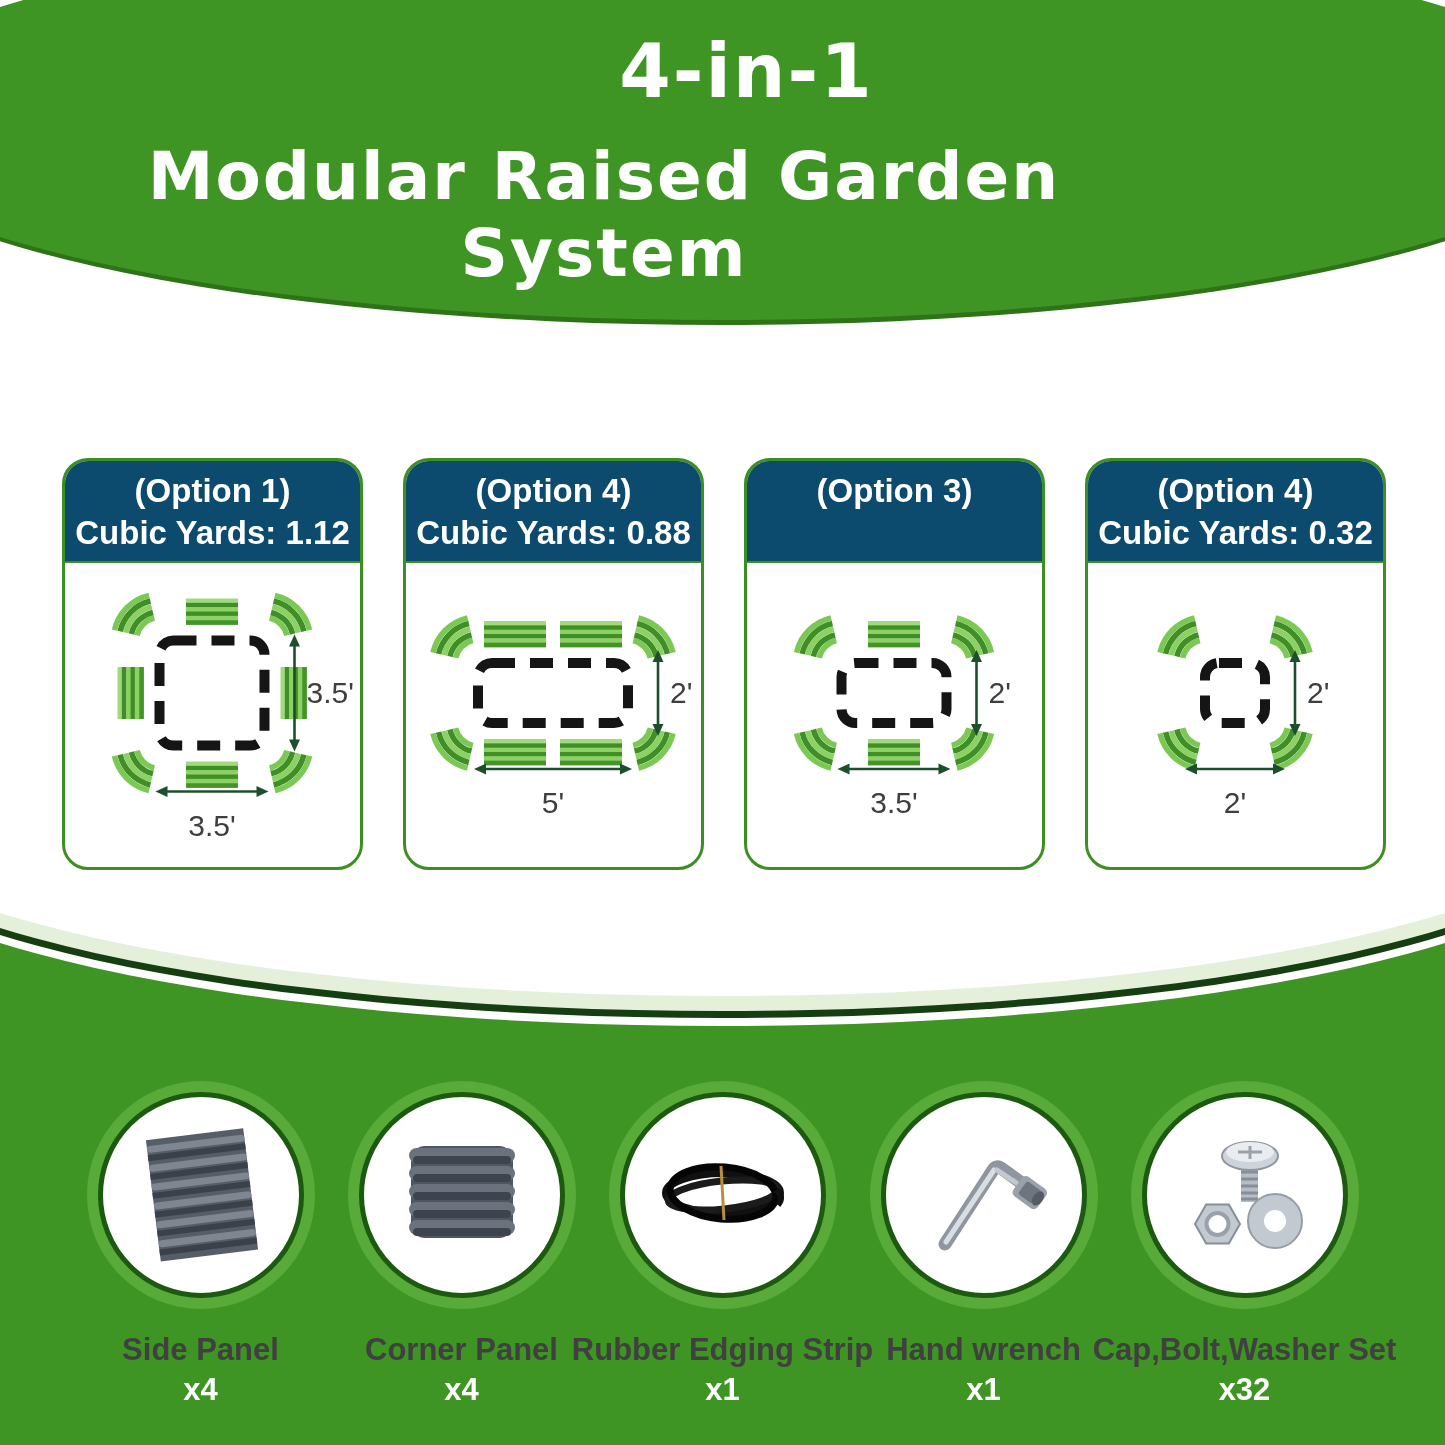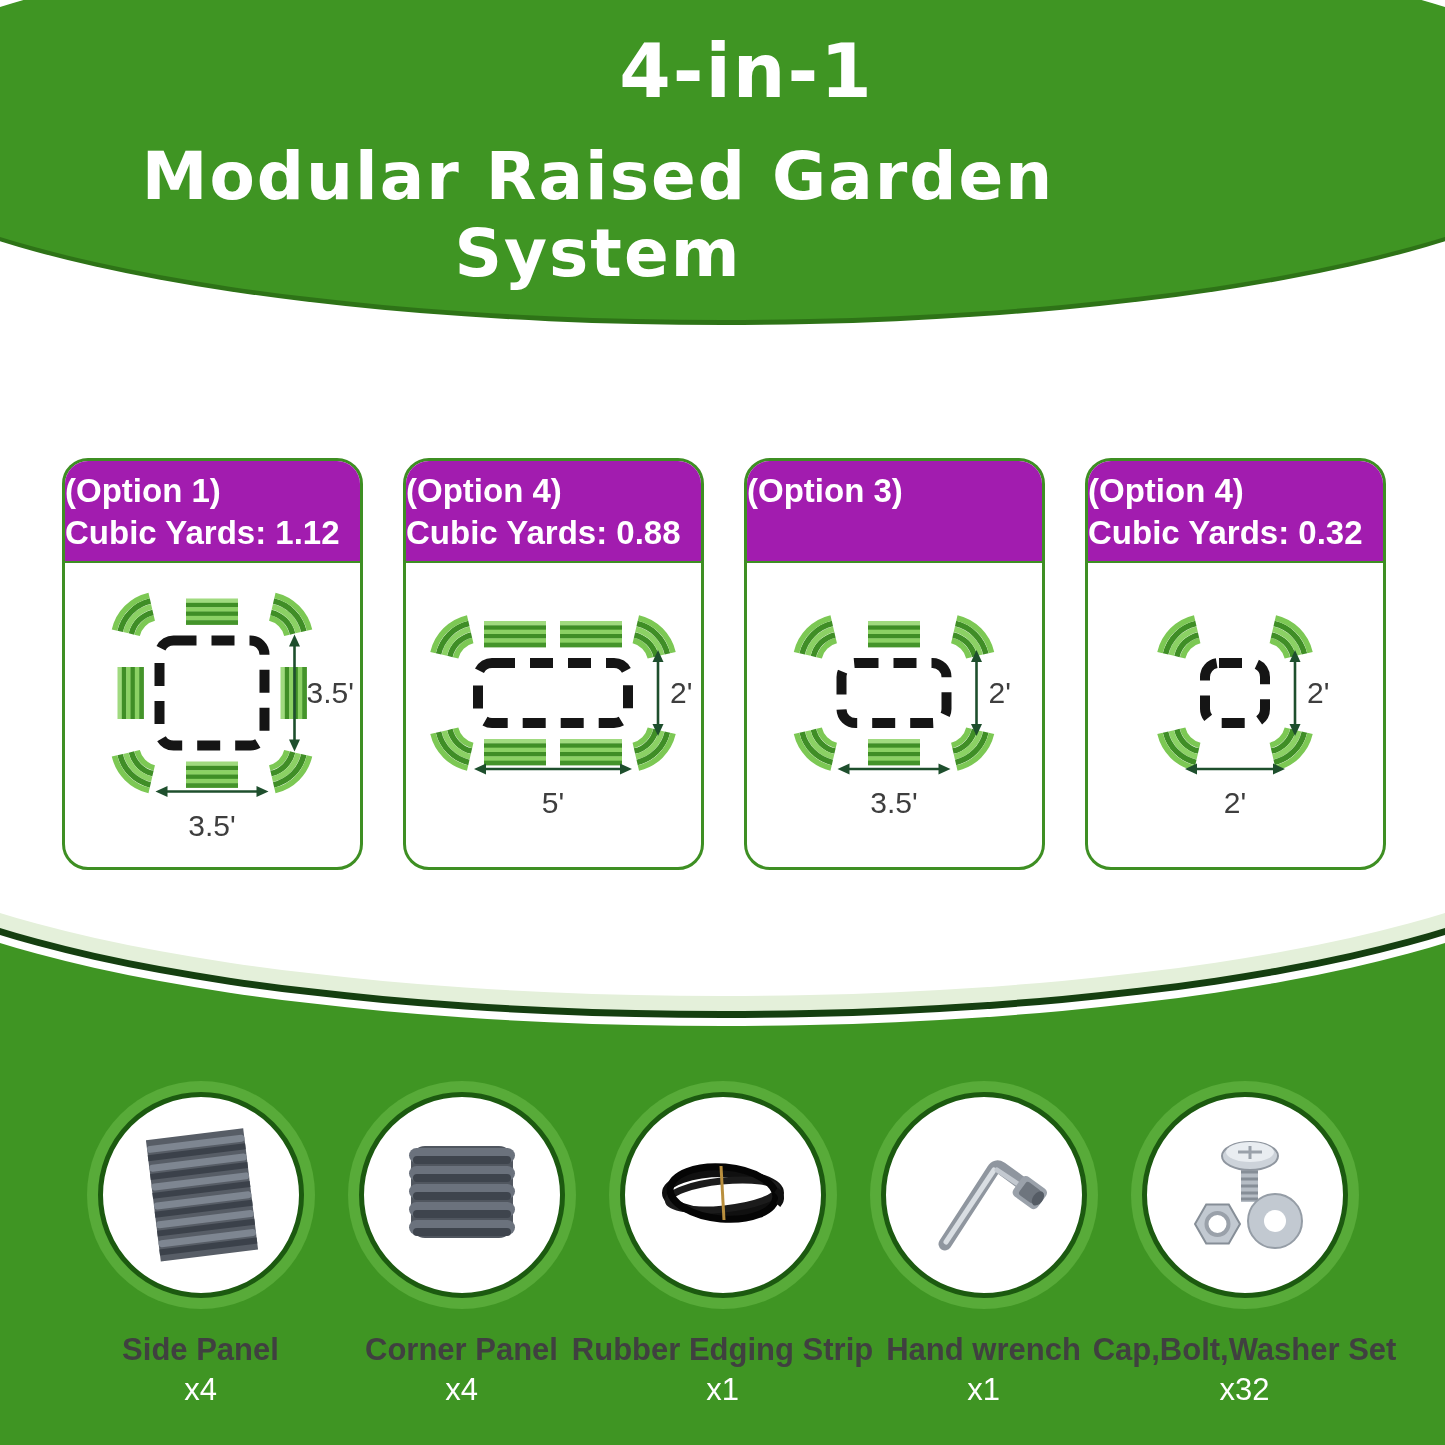--- a/index.html
+++ b/index.html
@@ -12,29 +12,29 @@
     position:absolute;left:-166px;top:-76px;width:1777px;height:401px;
     border-radius:50%;background:#2e7317;z-index:1;
   }
   .dome{
     position:absolute;left:-165px;top:-76px;width:1775px;height:396px;
     border-radius:50%;background:#3f9523;z-index:2;
   }
   .titles{position:absolute;left:0;top:0;width:1445px;z-index:3;text-align:center;color:#fff;
     font-family:"DejaVu Sans",sans-serif;font-weight:bold;}
   .title1{position:absolute;left:0;width:1445px;top:28px;font-size:74px;letter-spacing:2px;padding-left:24px;}
-  .title2{position:absolute;left:2px;width:1192px;top:138px;font-size:66px;letter-spacing:2px;}
+  .title2{position:absolute;left:8px;width:1192px;top:138px;font-size:66px;letter-spacing:2px;}
   
   .cards{position:absolute;left:62px;top:458px;display:flex;gap:40px;z-index:6;}
   .card{
     width:295px;height:406px;background:#fff;border:3px solid #3e8f23;
     border-radius:26px;overflow:hidden;flex:0 0 auto;
   }
   .card-head{
-    background:#a21caf;height:102px;color:#fff;text-align:left;
+    background:#0c4a6e;height:102px;color:#fff;text-align:center;
     padding-top:9px;box-sizing:border-box;border-bottom:2px solid #3e8f23;
   }
   .card-option,.card-cubic{font-size:33px;font-weight:bold;line-height:42px;}
   .card-body{position:relative;height:300px;text-align:center;}
   .diagram{display:block;margin:2px auto 0 auto;}
   .diagram text{font-family:"Liberation Sans",sans-serif;font-size:30px;fill:#3e3e3e;}
   
   .bottom-bg{position:absolute;left:0;top:900px;width:1445px;height:545px;background:#3f9523;z-index:1;}
   .arc{position:absolute;left:-165px;width:1775px;height:396px;border-radius:50%;}
   .arc-w1{top:630px;background:#ffffff;z-index:2;}
@@ -45,21 +45,21 @@
   .parts{position:absolute;left:0;top:1092px;width:1445px;display:flex;justify-content:center;z-index:7;}
   .part-item{width:261px;flex:0 0 auto;display:flex;flex-direction:column;align-items:center;}
   .part-circle{
     width:196px;height:196px;border-radius:50%;background:#fff;
     border:5px solid #1c5a10;box-shadow:0 0 0 11px #58ab39;
     display:flex;align-items:center;justify-content:center;
   }
   .part-icon{width:150px;height:150px;}
   .part-label{margin-top:32px;color:#404040;font-weight:bold;font-size:31px;line-height:40px;
     text-align:center;white-space:nowrap;}
-  .part-qty{color:#fff;font-weight:normal;font-size:31px;line-height:40px;text-align:center;}
+  .part-qty{color:#fff;font-weight:bold;font-size:31px;line-height:40px;text-align:center;}
 </style>
 </head>
 <body>
 
 <div class="dome-shadow"></div>
 <div class="dome"></div>
 <div class="titles">
   <div class="title1">4-in-1</div>
   <div class="title2">Modular Raised Garden System</div>
 </div>

